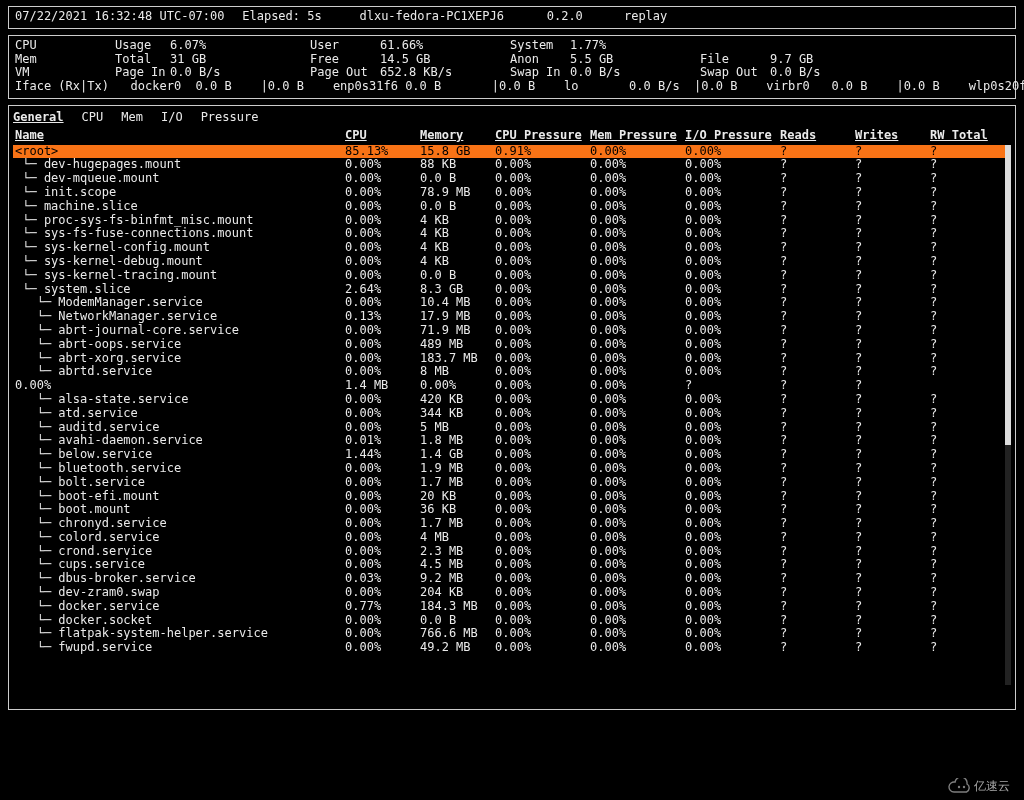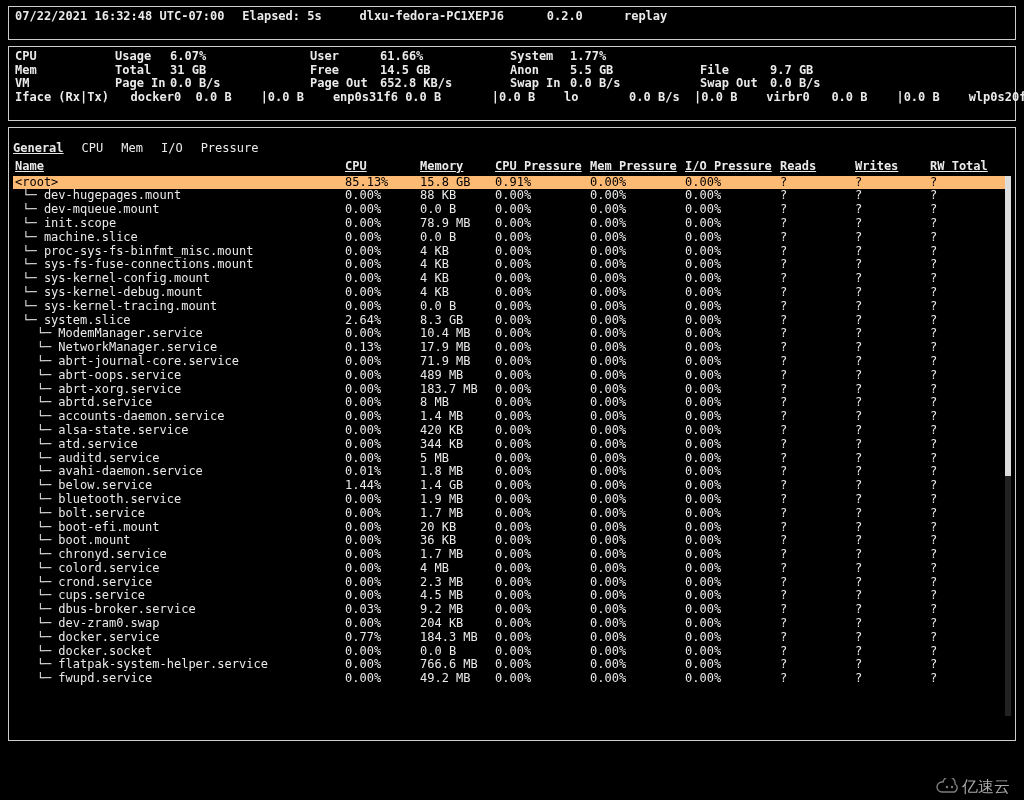--- a/index.html
+++ b/index.html
@@ -11,22 +11,21 @@
     font-size: 12px;
     line-height: 1.15;
     width: 1024px;
     height: 800px;
     overflow: hidden;
     position: relative;
   }
   .panel {
     border: 1px solid #ccc;
     margin: 6px 8px 0 8px;
-    padding: 3px 6px 15px 6px;
-    font-weight: bold;
+    padding: 3px 6px 4px 6px;
   }
   .panel-small { height: auto; }
   .box-row { display: flex; flex-wrap: wrap; align-items: baseline; gap: 0; }
   .cell {
     display: inline-block;
     white-space: pre;
   }
   .tabs {
     padding: 2px 0 2px 0;
   }
@@ -51,21 +50,21 @@
     overflow-y: hidden;
     position: relative;
   }
   .row {
     display: grid;
     grid-template-columns: 330px 75px 75px 95px 95px 95px 75px 75px 70px;
     padding: 0 0 0 2px;
   }
   .row span { white-space: pre; overflow: hidden; text-overflow: clip; }
   .row-sel {
-    background: #fdba74;
+    background: #f97316;
     color: #000;
   }
   .scrollbar {
     position: absolute;
     right: 0px;
     top: 0;
     bottom: 0;
     width: 6px;
     background: #222;
   }
@@ -76,30 +75,30 @@
     width: 6px;
     height: 300px;
     background: #ddd;
   }
   .watermark {
     position: absolute;
     right: 14px;
     bottom: 4px;
     color: #bbb;
     font-family: sans-serif;
-    font-size: 16px;
+    font-size: 12px;
     display: flex;
     align-items: center;
     opacity: 0.9;
   }
   .watermark svg { opacity: 0.75; }
   .panel-main {
     border: 1px solid #ccc;
     margin: 6px 8px 0 8px;
-    padding: 12px 4px 0 4px;
+    padding: 3px 4px 0 4px;
     height: 600px;
     position: relative;
   }
 </style>
 </head>
 <body>
 
 <div class="panel panel-small">
   <span class="cell" style="width:220px">07/22/2021 16:32:48 UTC-07:00</span>
   <span class="cell" style="width:110px">Elapsed: 5s</span>
@@ -345,21 +344,20 @@
         <span>0.00%</span>
         <span>8 MB</span>
         <span>0.00%</span>
         <span>0.00%</span>
         <span>0.00%</span>
         <span>?</span>
         <span>?</span>
         <span>?</span>
       </div>
       <div class="row">
-        <span>   └─ accounts-daemon.service</span>
         <span>0.00%</span>
         <span>1.4 MB</span>
         <span>0.00%</span>
         <span>0.00%</span>
         <span>0.00%</span>
         <span>?</span>
         <span>?</span>
         <span>?</span>
       </div>
       <div class="row">

